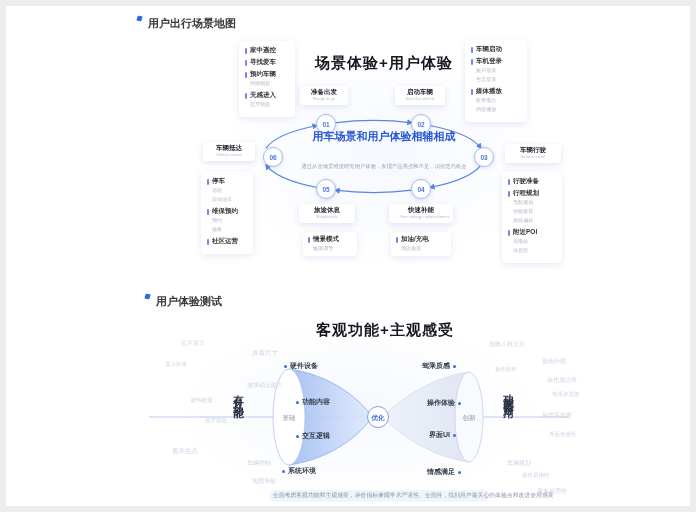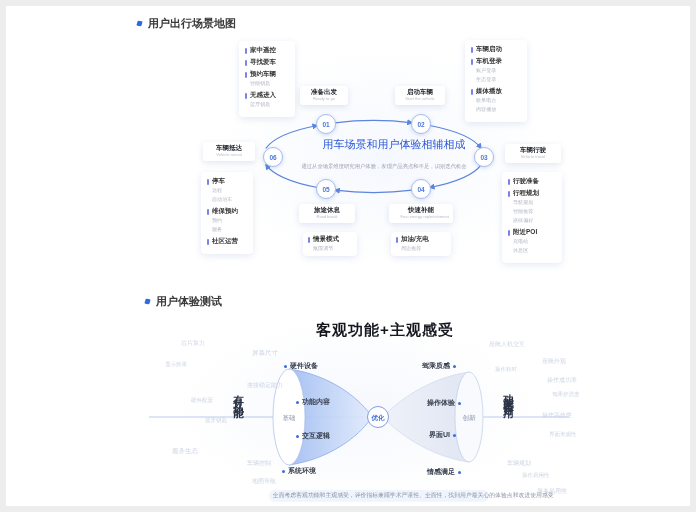--- a/index.html
+++ b/index.html
@@ -1,35 +1,35 @@
 <!DOCTYPE html>
 <html><head>
 <meta charset="utf-8">
 <style>
   html,body{margin:0;padding:0;}
   body{width:696px;height:512px;background:#ededed;font-family:"Liberation Sans",sans-serif;position:relative;overflow:hidden;}
   .page{position:absolute;left:6px;top:6px;right:6px;bottom:6px;background:#ffffff;}
 
-  .section-title{position:absolute;display:flex;align-items:center;font-size:11px;font-weight:bold;color:#3a3a3a;}
+  .section-title{position:absolute;display:flex;font-size:11px;font-weight:bold;color:#3a3a3a;}
   .sec-bullet{width:5px;height:5px;background:#2e6ae0;border-radius:1px;margin-right:6px;transform:rotate(8deg) skewX(-8deg);}
 
   
   .d1{position:absolute;left:189px;top:30px;width:378px;height:232px;
       background:radial-gradient(60% 65% at 50% 52%, #f5f8fe 0%, rgba(255,255,255,0) 72%);}
   .d1-headline{position:absolute;left:50%;top:18px;transform:translateX(-50%);font-size:15px;font-weight:800;color:#15181f;white-space:nowrap;letter-spacing:1px;}
   .card{position:absolute;background:#fff;border-radius:4px;box-shadow:0 2px 7px rgba(96,118,180,.16);padding:5px 6px;box-sizing:border-box;}
   .item{margin-bottom:3px;}
   .item-l{display:flex;align-items:center;font-size:6.5px;font-weight:700;color:#333;white-space:nowrap;}
   .ibar{width:2px;height:6px;background:#7b82e8;border-radius:1px;margin-right:3px;flex:0 0 2px;}
   .isub{font-size:6px;color:#b3b8c4;margin:1px 0 0 5px;transform:scale(.85);transform-origin:left top;white-space:nowrap;line-height:1.35;}
   .stage{position:absolute;background:#fff;border-radius:3px;box-shadow:0 2px 6px rgba(96,118,180,.18);text-align:center;padding:2px 2px;box-sizing:border-box;}
   .stage-t{font-size:6.5px;font-weight:800;color:#23262e;white-space:nowrap;}
   .stage-e{font-size:6px;color:#b7bcc9;transform:scale(.68);transform-origin:center top;white-space:nowrap;}
   .node{position:absolute;width:18px;height:18px;border-radius:50%;background:#fff;border:1px solid #a6bdec;box-shadow:0 1px 4px rgba(90,120,200,.28);display:flex;align-items:center;justify-content:center;font-size:6.5px;font-weight:700;color:#4a77dd;transform:translate(-50%,-50%);}
-  .center-h{position:absolute;left:50%;top:101px;transform:translateX(-50%);font-size:11px;font-weight:400;color:#2857d6;white-space:nowrap;margin-left:10px;}
+  .center-h{position:absolute;left:50%;top:93px;transform:translateX(-50%);font-size:11px;font-weight:700;color:#2857d6;white-space:nowrap;}
   .center-s{position:absolute;left:50%;top:126px;transform:translateX(-50%) scale(.82);font-size:6.5px;color:#9aa0ad;white-space:nowrap;}
   .flow-svg{position:absolute;left:0;top:0;}
 
   
   .d2{position:absolute;left:133px;top:303px;width:440px;height:202px;
       background:radial-gradient(55% 60% at 50% 50%, #f6f8fd 0%, rgba(255,255,255,0) 75%);}
   .d2-headline{position:absolute;left:246px;top:12px;transform:translateX(-50%);font-size:15px;font-weight:800;color:#15181f;white-space:nowrap;letter-spacing:1px;}
   .v-axis{position:absolute;writing-mode:vertical-rl;text-orientation:upright;font-size:10.5px;font-weight:800;color:#2b3346;letter-spacing:3px;white-space:nowrap;}
   .flabel{position:absolute;display:flex;align-items:center;font-size:7px;font-weight:700;color:#39414f;white-space:nowrap;}
   .fdot{width:3px;height:3px;border-radius:50%;background:#3d6bd8;flex:0 0 3px;}
@@ -41,20 +41,21 @@
 <body>
 
 <div class="page">
 
   <div class="section-title" style="left:131px;top:10px;">
     <span class="sec-bullet"></span>
     <span>用户出行场景地图</span>
   </div>
 
   <div class="d1">
+    <div class="d1-headline">场景体验+用户体验</div>
 
     <svg class="flow-svg" width="378" height="232" viewBox="0 0 378 232">
       <defs>
         <marker id="arr" viewBox="0 0 6 6" refX="5" refY="3" markerWidth="5" markerHeight="5" orient="auto">
           <path d="M0,0 L6,3 L0,6 Z" fill="#5b85de"></path>
         </marker>
       </defs>
       <g fill="none" stroke="#5b85de" stroke-width="1.2">
         <path d="M139.8 86.8 A110.5 36 0 0 1 217.2 86.8" marker-end="url(#arr)"></path>
         <path d="M234.6 89.5 A110.5 36 0 0 1 286.2 112.4" marker-end="url(#arr)"></path>

